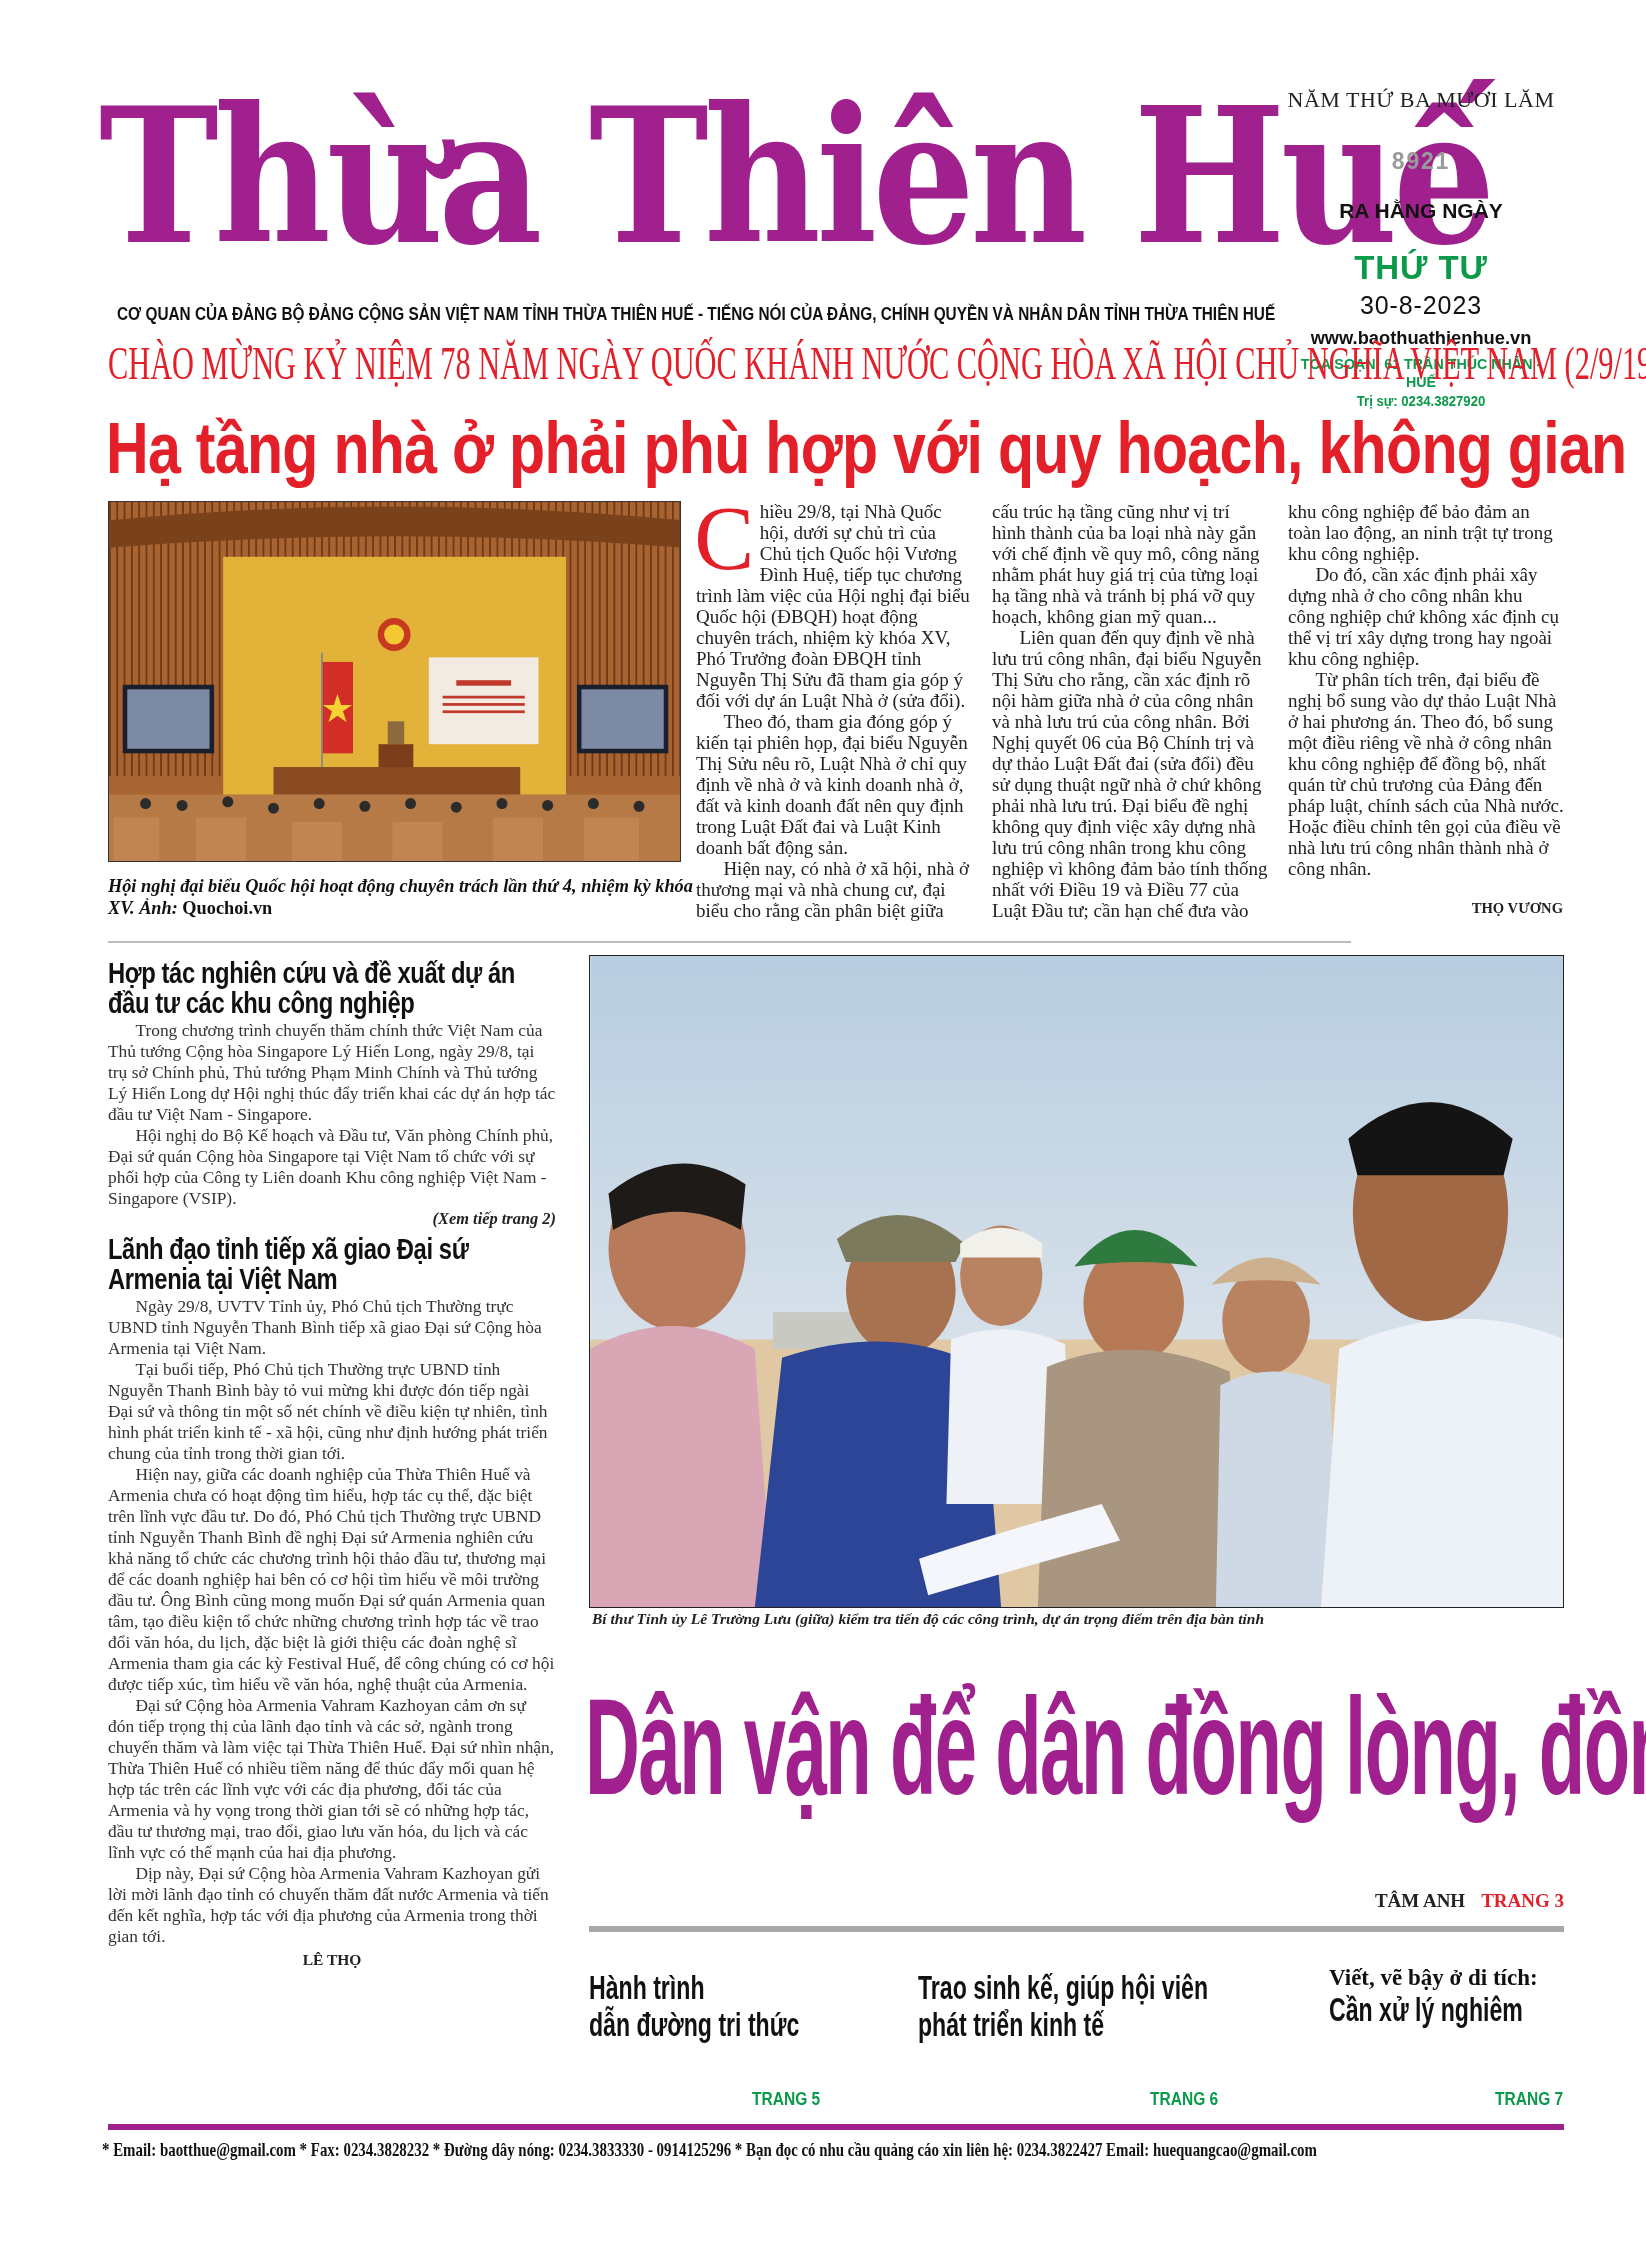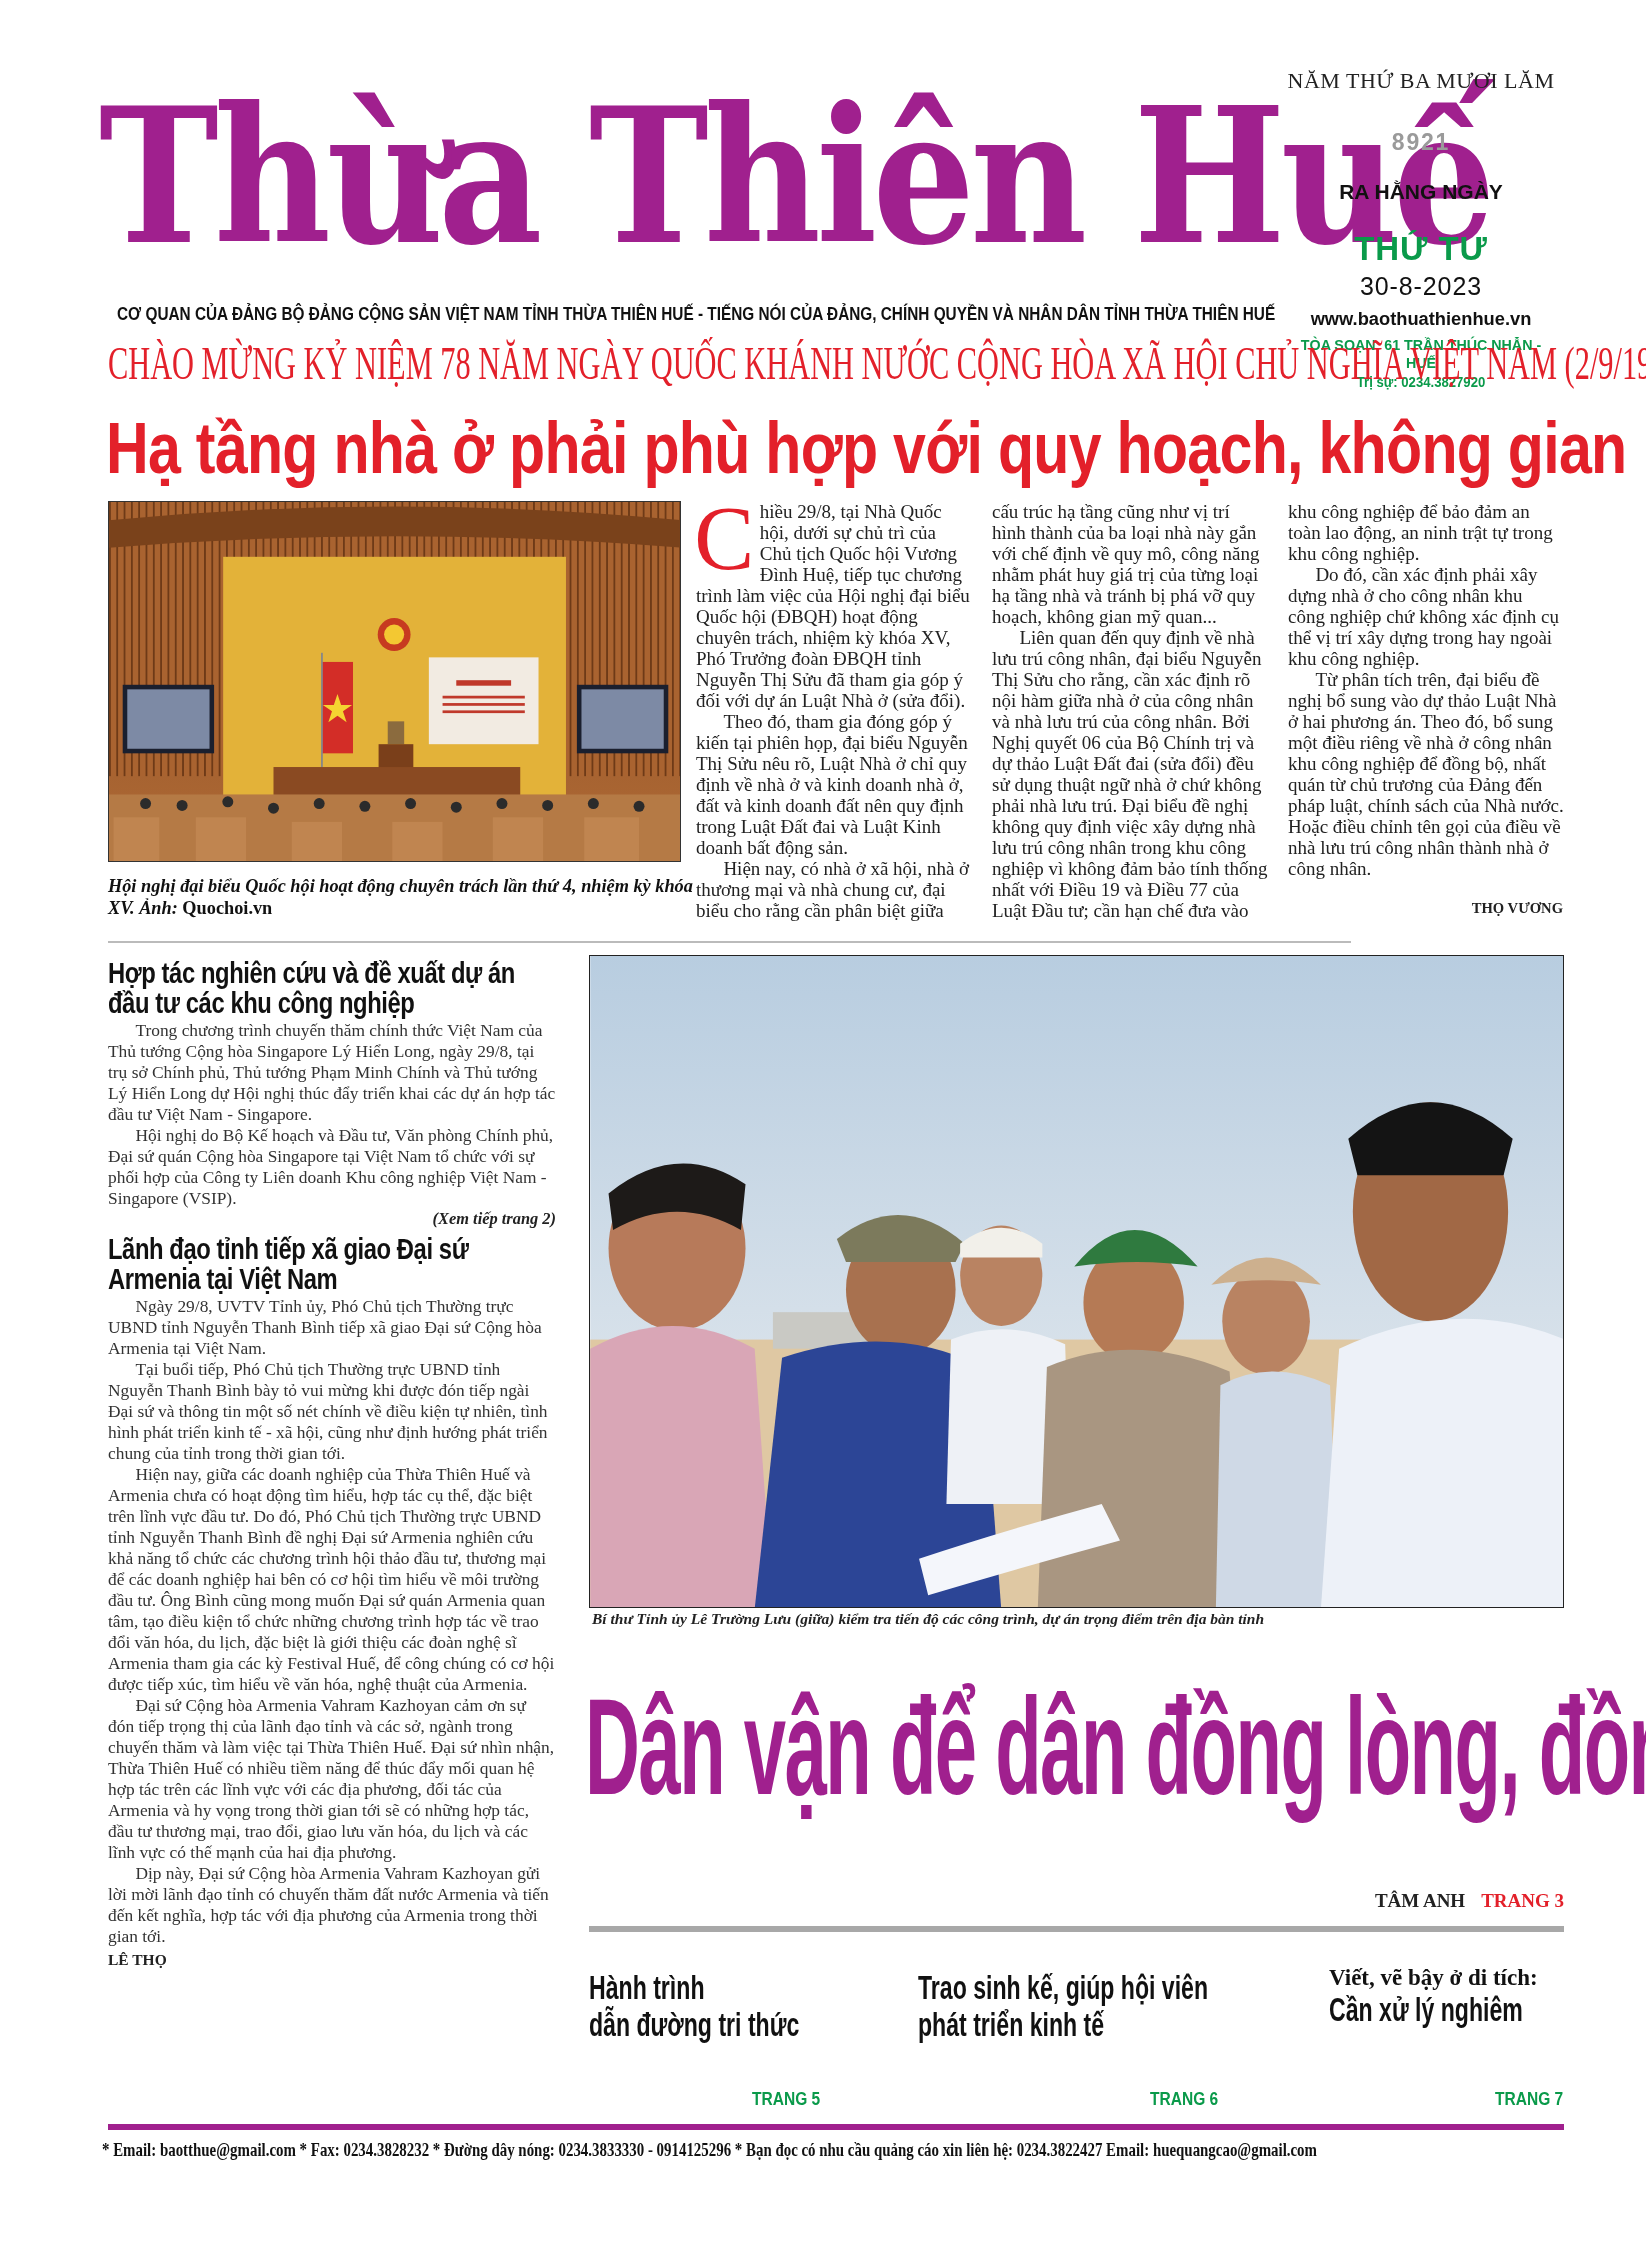--- a/index.html
+++ b/index.html
@@ -8,21 +8,21 @@
   .abs { position: absolute; }
 
   
   .masthead-title {
     left: 99px; top: 71px; width: 1179px; height: 210px;
     font-family: "DejaVu Serif", serif; font-weight: bold;
     color: #a0208e; font-size: 187px; line-height: 210px;
     letter-spacing: -5.5px; white-space: nowrap;
     transform: scaleX(0.86); transform-origin: left center;
   }
-  .info-box { left: 1275px; top: 68px; width: 292px; text-align: center; }
+  .info-box { left: 1275px; top: 87px; width: 292px; text-align: center; }
   .info-year { font-family: "Liberation Serif", serif; font-size: 22px; color: #222; letter-spacing: 0.5px; }
   .info-issue { font-family: Liberation Sans, sans-serif; font-weight: bold; font-size: 23px; color: #9a9a9a; line-height: 27.4px; letter-spacing: 1.8px; margin-top: 35px; }
   .info-daily { font-family: "Liberation Sans", sans-serif; font-weight: bold; font-size: 21px; color: #111; margin-top: 24px; }
   .info-weekday { font-family: "Liberation Sans", sans-serif; font-weight: bold; font-size: 33px; color: #0a9a4a; margin-top: 26px; letter-spacing: 0.9px; }
   .info-date { font-family: "Liberation Sans", sans-serif; font-size: 25px; color: #111; margin-top: 3.7px; letter-spacing: 0.9px; }
   .info-web { font-family: "Liberation Sans", sans-serif; font-weight: bold; font-size: 18.3px; color: #111; margin-top: 7.3px; }
   .info-office { font-family: "Liberation Sans", sans-serif; font-weight: bold; font-size: 15.5px; color: #0a9a4a; margin-top: 5.5px; transform: scaleX(0.92); }
   .info-admin { font-family: "Liberation Sans", sans-serif; font-weight: bold; font-size: 14.6px; color: #0a9a4a; margin-top: 1.8px; transform: scaleX(0.9); }
 
   .subtitle-line {
@@ -60,21 +60,21 @@
 
   
   .left-col { left: 108px; top: 958px; width: 448px; }
   .lc-title {
     font-family: "Liberation Sans", sans-serif; font-weight: bold; font-size: 29px; line-height: 30px;
     color: #111; transform: scaleX(0.82); transform-origin: left top; width: 548px; letter-spacing: -0.5px;
   }
   .lc-body { font-size: 17.4px; line-height: 21px; color: #333; text-align: left; margin-top: 1.8px; }
   .lc-body p { text-indent: 27.4px; }
   .lc-more { text-align: right; font-style: italic; font-weight: bold; font-size: 16.4px; color: #222; }
-  .lc-byline { text-align: left; font-weight: bold; font-size: 15.5px; color: #222; margin-top: 3.7px; }
+  .lc-byline { text-align: center; font-weight: bold; font-size: 15.5px; color: #222; margin-top: 3.7px; }
 
   
   .photo2 { left: 589px; top: 955px; width: 975px; height: 653px; overflow: hidden; border: 0.9px solid #222; }
   .caption2 {
     left: 592px; top: 1610px; width: 969px; font-style: italic; font-weight: bold; font-size: 15.5px;
     color: #222; white-space: nowrap;
   }
 
   .purple-headline {
     left: 585px; top: 1637px; width: 1736px; white-space: nowrap;

